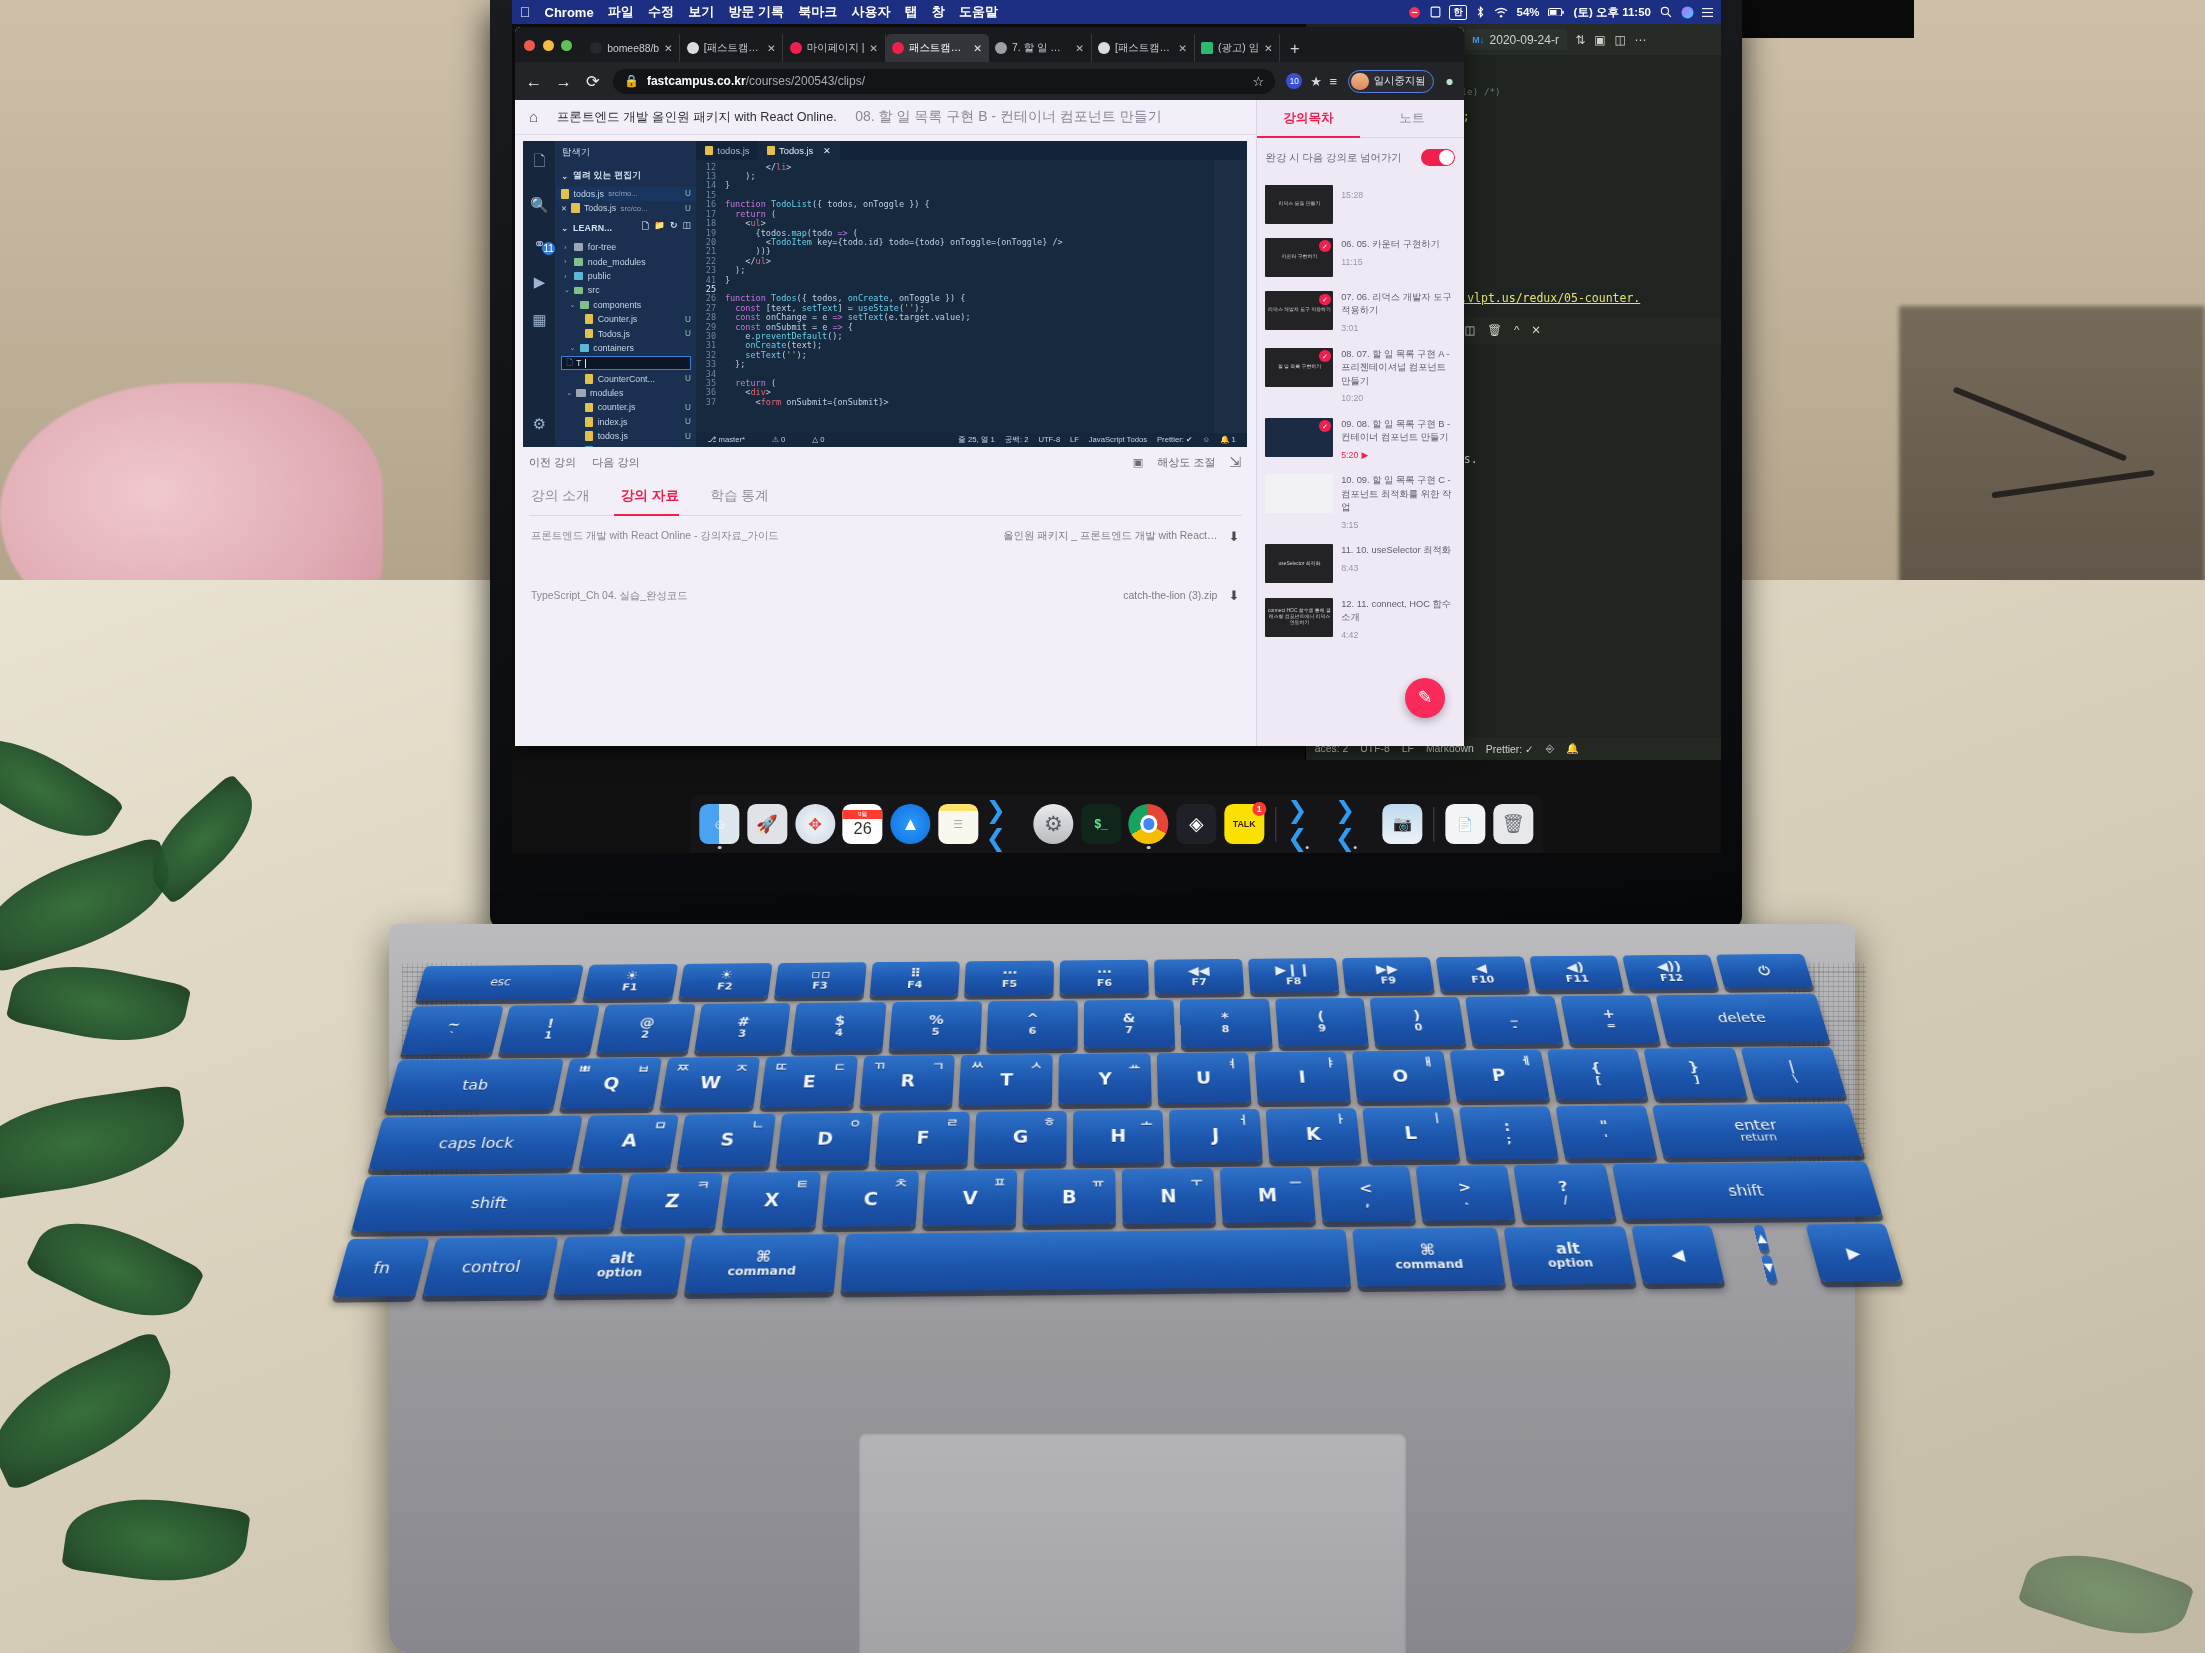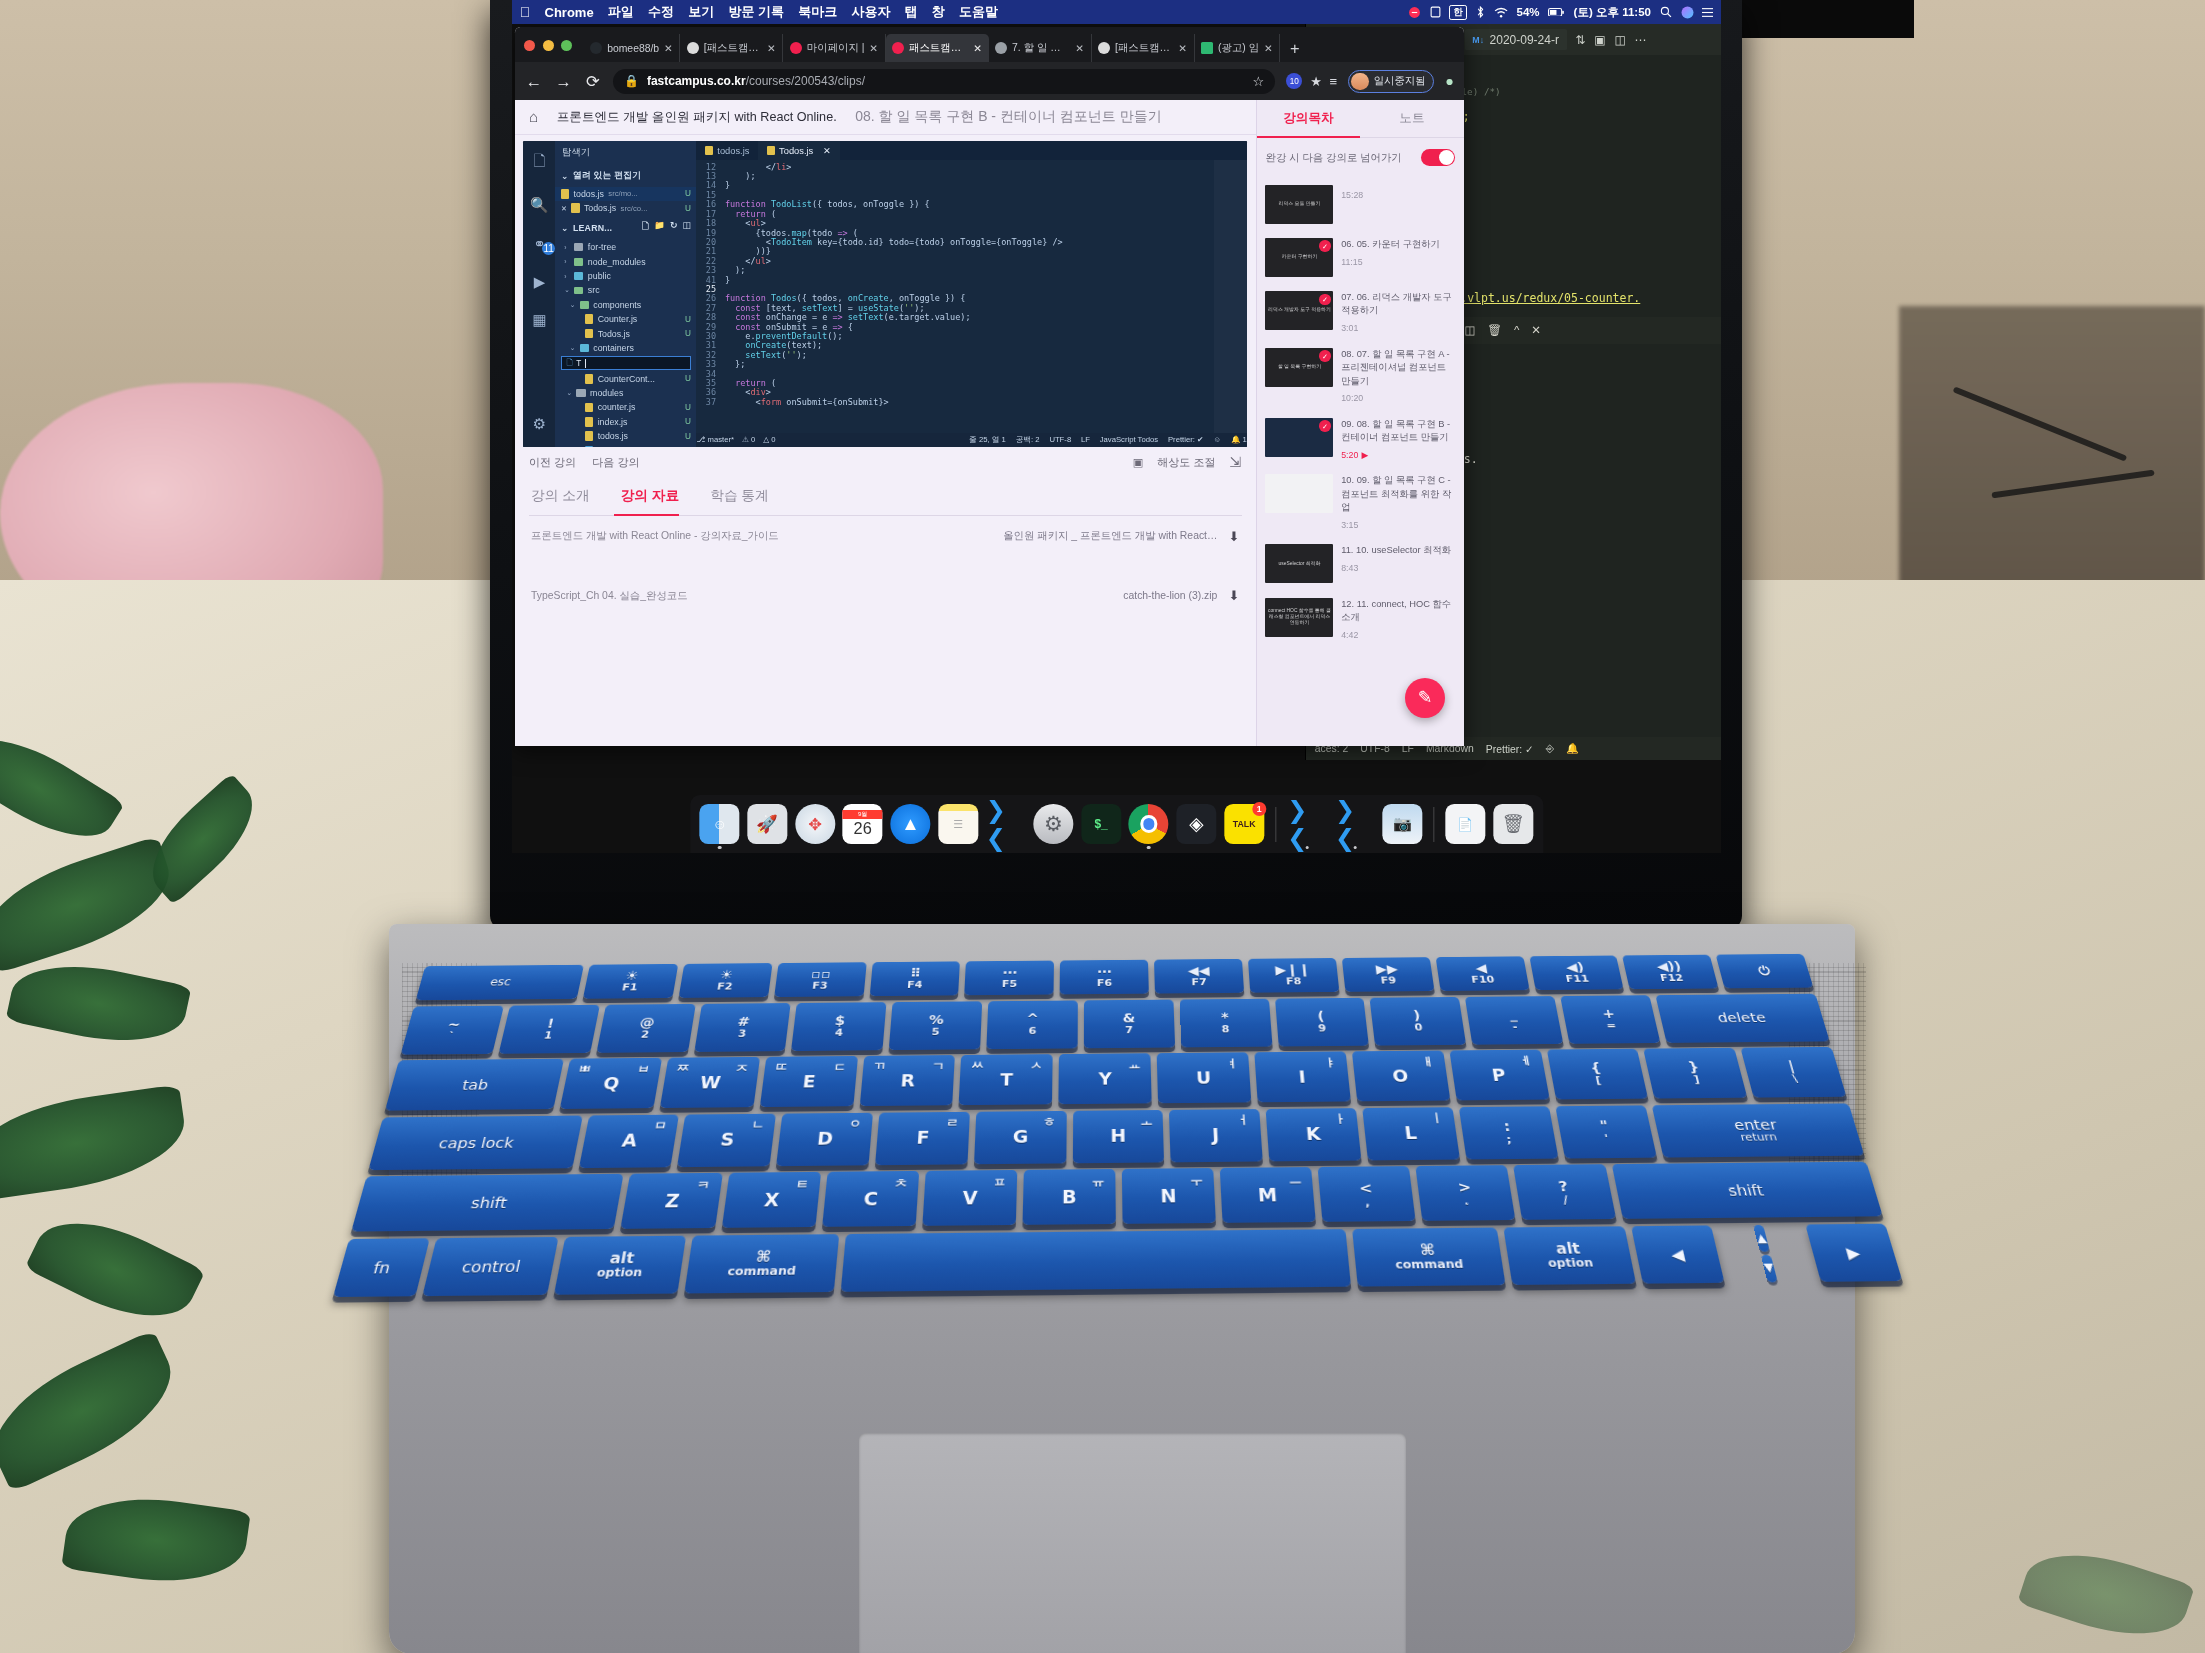--- a/index.html
+++ b/index.html
@@ -285,21 +285,21 @@
     padding:2.2px 0 0 0; font-family:"DejaVu Sans Mono", monospace;
     font-size:8.5px; line-height:9.4px; color:#bcd0e8;
   }
   .cl { display:flex; }
   .ln { width:28.4px; text-align:right; padding-right:8.8px; color:#6d86a3; flex:none; }
   .cd { white-space:pre; }
   .c-kw{color:#c678dd} .c-fn{color:#62d0e8}
   .c-tag{color:#e06c75} .c-str{color:#98c379}
   .vsv-status {
     position:absolute; bottom:0; left:0; right:0; height:14.2px; background:#16263c;
-    display:flex; align-items:center; gap:8px; padding:0 0;
+    display:flex; align-items:center; gap:27px; padding:0 11px;
     font-size:7.7px; color:#c3d3e6; font-family:"Liberation Sans", sans-serif;
   }
   .vsv-status .right { margin-left:auto; display:flex; gap:9.8px; align-items:center;}
   .vsv-minimap {
     position:absolute; right:0; top:19.7px; width:33px; bottom:14.2px;
     background:rgba(255,255,255,.03);
   }
 
   .below-video {
     padding:7.7px 14.2px 0 14.2px;

